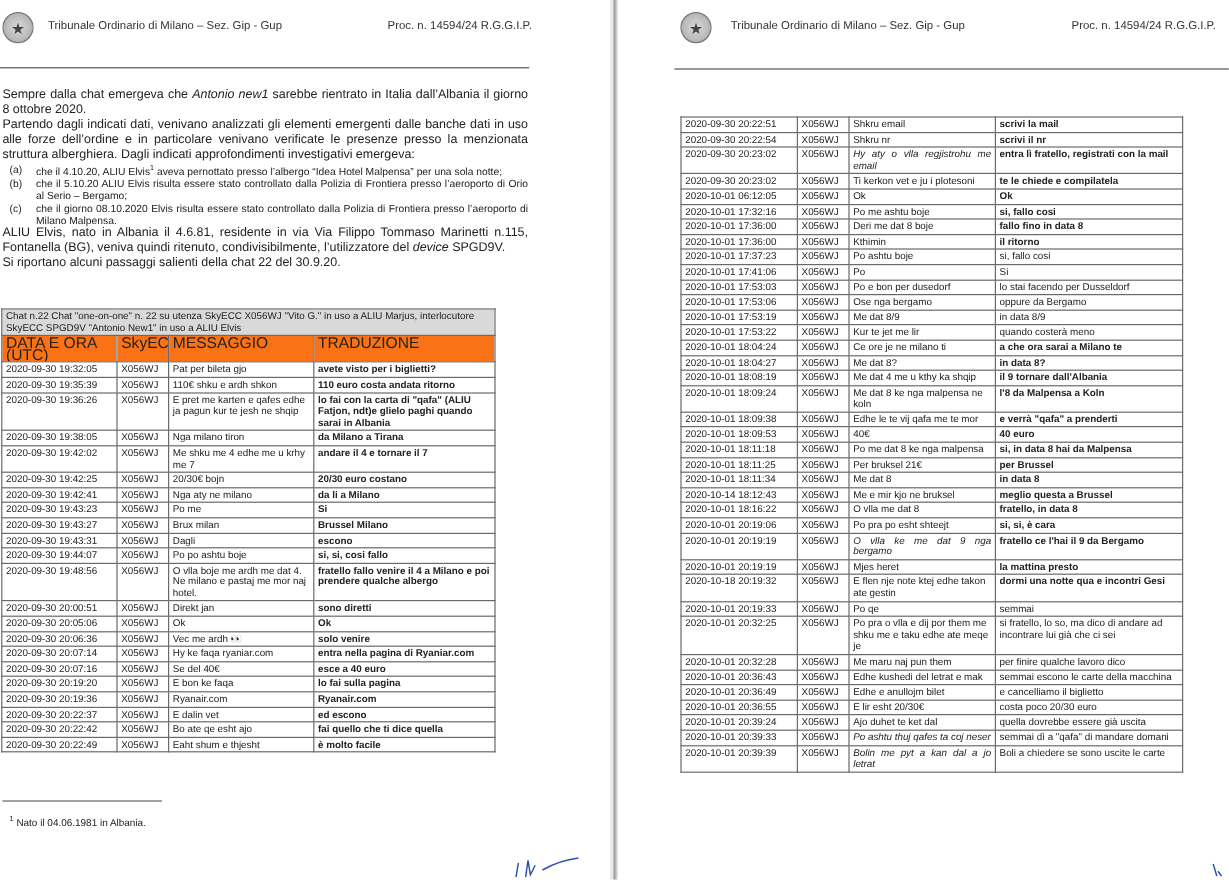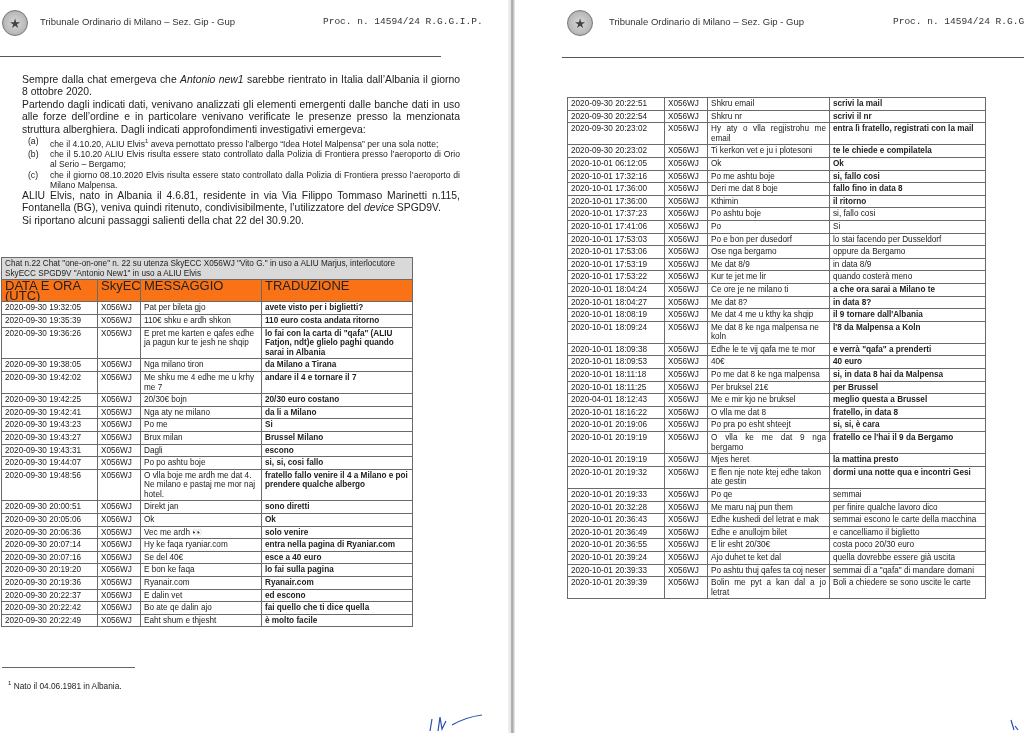--- a/index.html
+++ b/index.html
@@ -8,34 +8,34 @@
   .page { position:absolute; top:0; height:733px; background:#fff; }
   #page-left { left:0; width:508px; }
   #page-right { left:515px; width:509px; }
   .gutter { position:absolute; left:508px; top:0; width:7px; height:733px;
             background:linear-gradient(to right,#f4f4f4,#e2e2e2 40%,#9a9a9a 55%,#eeeeee); }
   .hdr { position:absolute; top:8px; height:32px; }
   .emblem { position:absolute; width:24px; height:24px; border-radius:50%;
             border:1px solid #777; background:radial-gradient(circle,#d8d8d8 0,#bbb 60%,#999 100%);
             display:flex; align-items:center; justify-content:center; font-size:13px; color:#444; }
   .hdr-title { position:absolute; font-size:9.5px; color:#333; white-space:nowrap; }
-  .hdr-proc { position:absolute; font-size:9.5px; color:#333; white-space:nowrap;font-family:Liberation Mono, monospace; }
+  .hdr-proc { position:absolute; font-size:9.5px; color:#333; white-space:nowrap; }
   .hdr-rule { position:absolute; height:1px; background:#555; }
-  .body-text { position:absolute; left:2px; width:438px; font-size:10.4px; line-height:12.4px; text-align:justify;margin-left:20px; }
+  .body-text { position:absolute; left:2px; width:438px; font-size:10.4px; line-height:12.4px; text-align:justify; }
   .body-text p { margin:0; }
   .body-text ol { margin:0; padding:0; list-style:none; font-size:8.6px; line-height:10.2px; }
   .body-text ol li { position:relative; padding-left:22px; text-align:justify; margin-left:6px; }
   .body-text ol li .lbl { position:absolute; left:0; top:0; }
   .body-text em { font-style:italic; }
   sup { font-size:6px; }
   table.chat { position:absolute; border-collapse:collapse; font-size:8.2px; line-height:9.6px; table-layout:fixed; }
   table.chat td { border:1px solid #6a6a6a; padding:1px 3px; vertical-align:top; overflow:hidden; }
   table.chat td.tr { font-weight:bold; }
   table.chat td.tr.plain { font-weight:normal; }
-  table.chat td.msg.just { text-align:justify; }
+  table.chat td.msg.just { text-align:justify;font-style:italic; }
   .caption-row td { background:#d9d9d9; font-size:8.2px; }
   .head-row td { background:#f97316; font-size:13px; }
   .footnote-rule { position:absolute; left:2px; top:667px; width:133px; height:1px; background:#666; }
   .footnote { position:absolute; left:8px; top:680px; font-size:8.3px; }
   .sig { position:absolute; }
 </style>
 </head>
 <body>
 
 <div class="page" id="page-left">
@@ -191,21 +191,21 @@
         </tr>
         <tr>
           <td>2020-09-30 20:22:37</td>
           <td>X056WJ</td>
           <td class="msg">E dalin vet</td>
           <td class="tr">ed escono</td>
         </tr>
         <tr>
           <td>2020-09-30 20:22:42</td>
           <td>X056WJ</td>
-          <td class="msg">Bo ate qe dalin ajo</td>
+          <td class="msg">Bo ate qe esht ajo</td>
           <td class="tr">fai quello che ti dice quella</td>
         </tr>
         <tr>
           <td>2020-09-30 20:22:49</td>
           <td>X056WJ</td>
           <td class="msg">Eaht shum e thjesht</td>
           <td class="tr">è molto facile</td>
         </tr>
       </tbody>
   </table>
@@ -362,21 +362,27 @@
           <td class="msg">Po me dat 8 ke nga malpensa</td>
           <td class="tr">si, in data 8 hai da Malpensa</td>
         </tr>
         <tr>
           <td>2020-10-01 18:11:25</td>
           <td>X056WJ</td>
           <td class="msg">Per bruksel 21€</td>
           <td class="tr">per Brussel</td>
         </tr>
         <tr>
-          <td>2020-04-01 18:12:43</td>
+          <td>2020-10-01 18:11:34</td>
+          <td>X056WJ</td>
+          <td class="msg">Me dat 8</td>
+          <td class="tr">in data 8</td>
+        </tr>
+        <tr>
+          <td>2020-10-14 18:12:43</td>
           <td>X056WJ</td>
           <td class="msg">Me e mir kjo ne bruksel</td>
           <td class="tr">meglio questa a Brussel</td>
         </tr>
         <tr>
           <td>2020-10-01 18:16:22</td>
           <td>X056WJ</td>
           <td class="msg">O vlla me dat 8</td>
           <td class="tr">fratello, in data 8</td>
         </tr>
@@ -392,30 +398,36 @@
           <td class="msg just">O vlla ke me dat 9 nga bergamo</td>
           <td class="tr">fratello ce l'hai il 9 da Bergamo</td>
         </tr>
         <tr>
           <td>2020-10-01 20:19:19</td>
           <td>X056WJ</td>
           <td class="msg">Mjes heret</td>
           <td class="tr">la mattina presto</td>
         </tr>
         <tr>
-          <td>2020-10-01 20:19:32</td>
+          <td>2020-10-18 20:19:32</td>
           <td>X056WJ</td>
           <td class="msg">E flen nje note ktej edhe takon ate gestin</td>
           <td class="tr">dormi una notte qua e incontri Gesi</td>
         </tr>
         <tr>
           <td>2020-10-01 20:19:33</td>
           <td>X056WJ</td>
           <td class="msg">Po qe</td>
           <td class="tr plain">semmai</td>
+        </tr>
+        <tr>
+          <td>2020-10-01 20:32:25</td>
+          <td>X056WJ</td>
+          <td class="msg">Po pra o vlla e dij por them me shku me e taku edhe ate meqe je</td>
+          <td class="tr plain">si fratello, lo so, ma dico di andare ad incontrare lui già che ci sei</td>
         </tr>
         <tr>
           <td>2020-10-01 20:32:28</td>
           <td>X056WJ</td>
           <td class="msg">Me maru naj pun them</td>
           <td class="tr plain">per finire qualche lavoro dico</td>
         </tr>
         <tr>
           <td>2020-10-01 20:36:43</td>
           <td>X056WJ</td>

